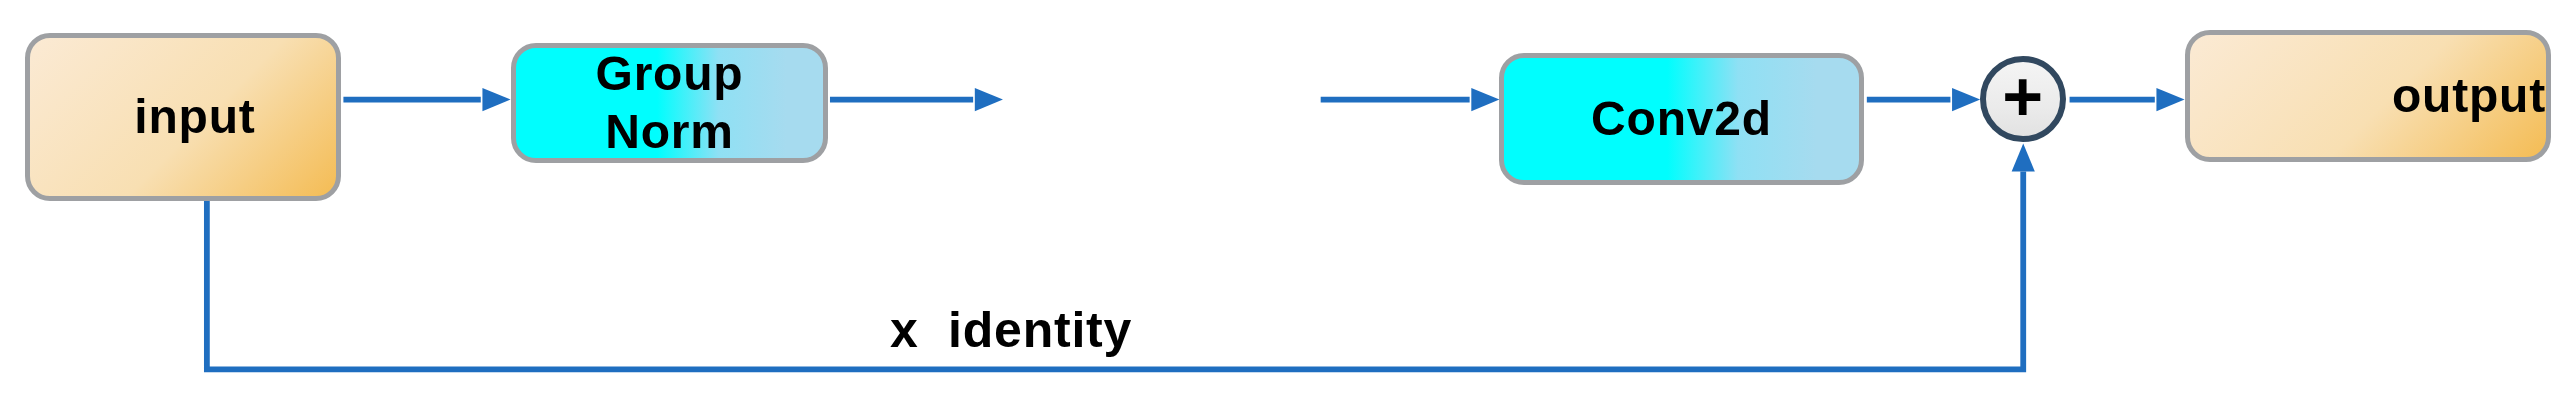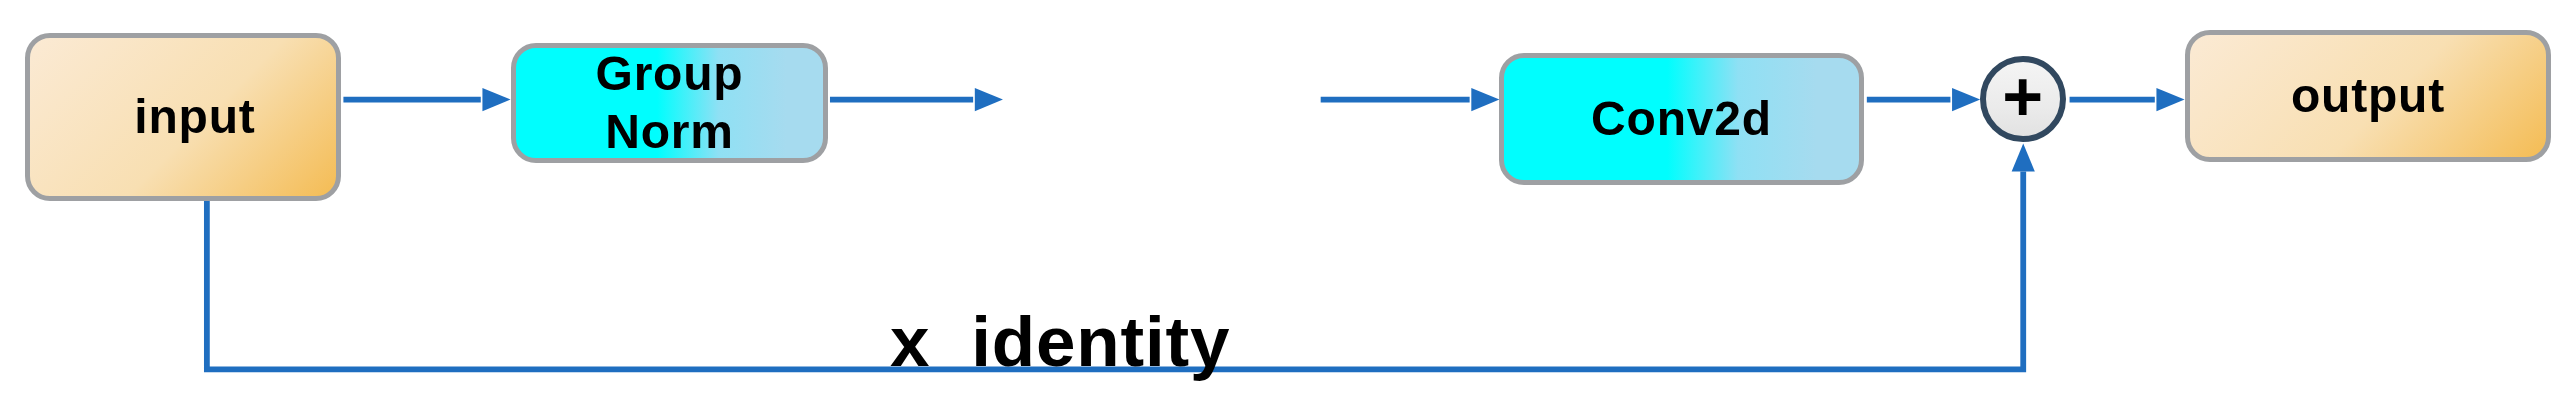--- a/index.html
+++ b/index.html
@@ -39,35 +39,35 @@
   .warm {
     background: linear-gradient(135deg, var(--warm-light) 0%, var(--warm-mid) 55%, var(--warm-dark) 100%);
   }
   .cool {
     background: linear-gradient(90deg, var(--cool-left) 0%, var(--cool-left) 46%, var(--cool-mid) 66%, var(--cool-right) 88%, var(--cool-right) 100%);
   }
   #node-input   { left: 25px;   top: 33px; width: 316px; height: 168px; padding-left: 24px; }
   #node-groupnorm { left: 511px; top: 43px; width: 317px; height: 120px; }
   #node-swish   { left: 1003px; top: 33px; width: 315px; height: 132px; }
   #node-conv2d  { left: 1499px; top: 33px; width: 365px; height: 132px; margin-top: 20px; }
-  #node-output  { left: 2185px; top: 30px; width: 366px; height: 132px; }
+  #node-output  { left: 2185px; top: 30px; width: 366px; height: 132px; align-items: flex-end; }
   #node-sum {
     left: 1980px; top: 56px; width: 86px; height: 86px;
     border: 6.6px solid var(--sum-border);
     border-radius: 50%;
     background: linear-gradient(180deg, #f4f4f4 0%, var(--sum-fill) 60%, #e2e2e2 100%);
     font-size: 70px;
     line-height: 1;
     padding-bottom: 3.3px;
   }
   .skip-label {
     position: absolute;
     left: 890px;
     top: 301px;
-    font-size: 71px;
+    font-size: 50px;
     font-weight: bold;
     color: var(--node-text);
     white-space: pre;
     z-index: 1;
     letter-spacing: 0.8px;
     text-align: center;
   }
 </style>
 </head>
 <body>

